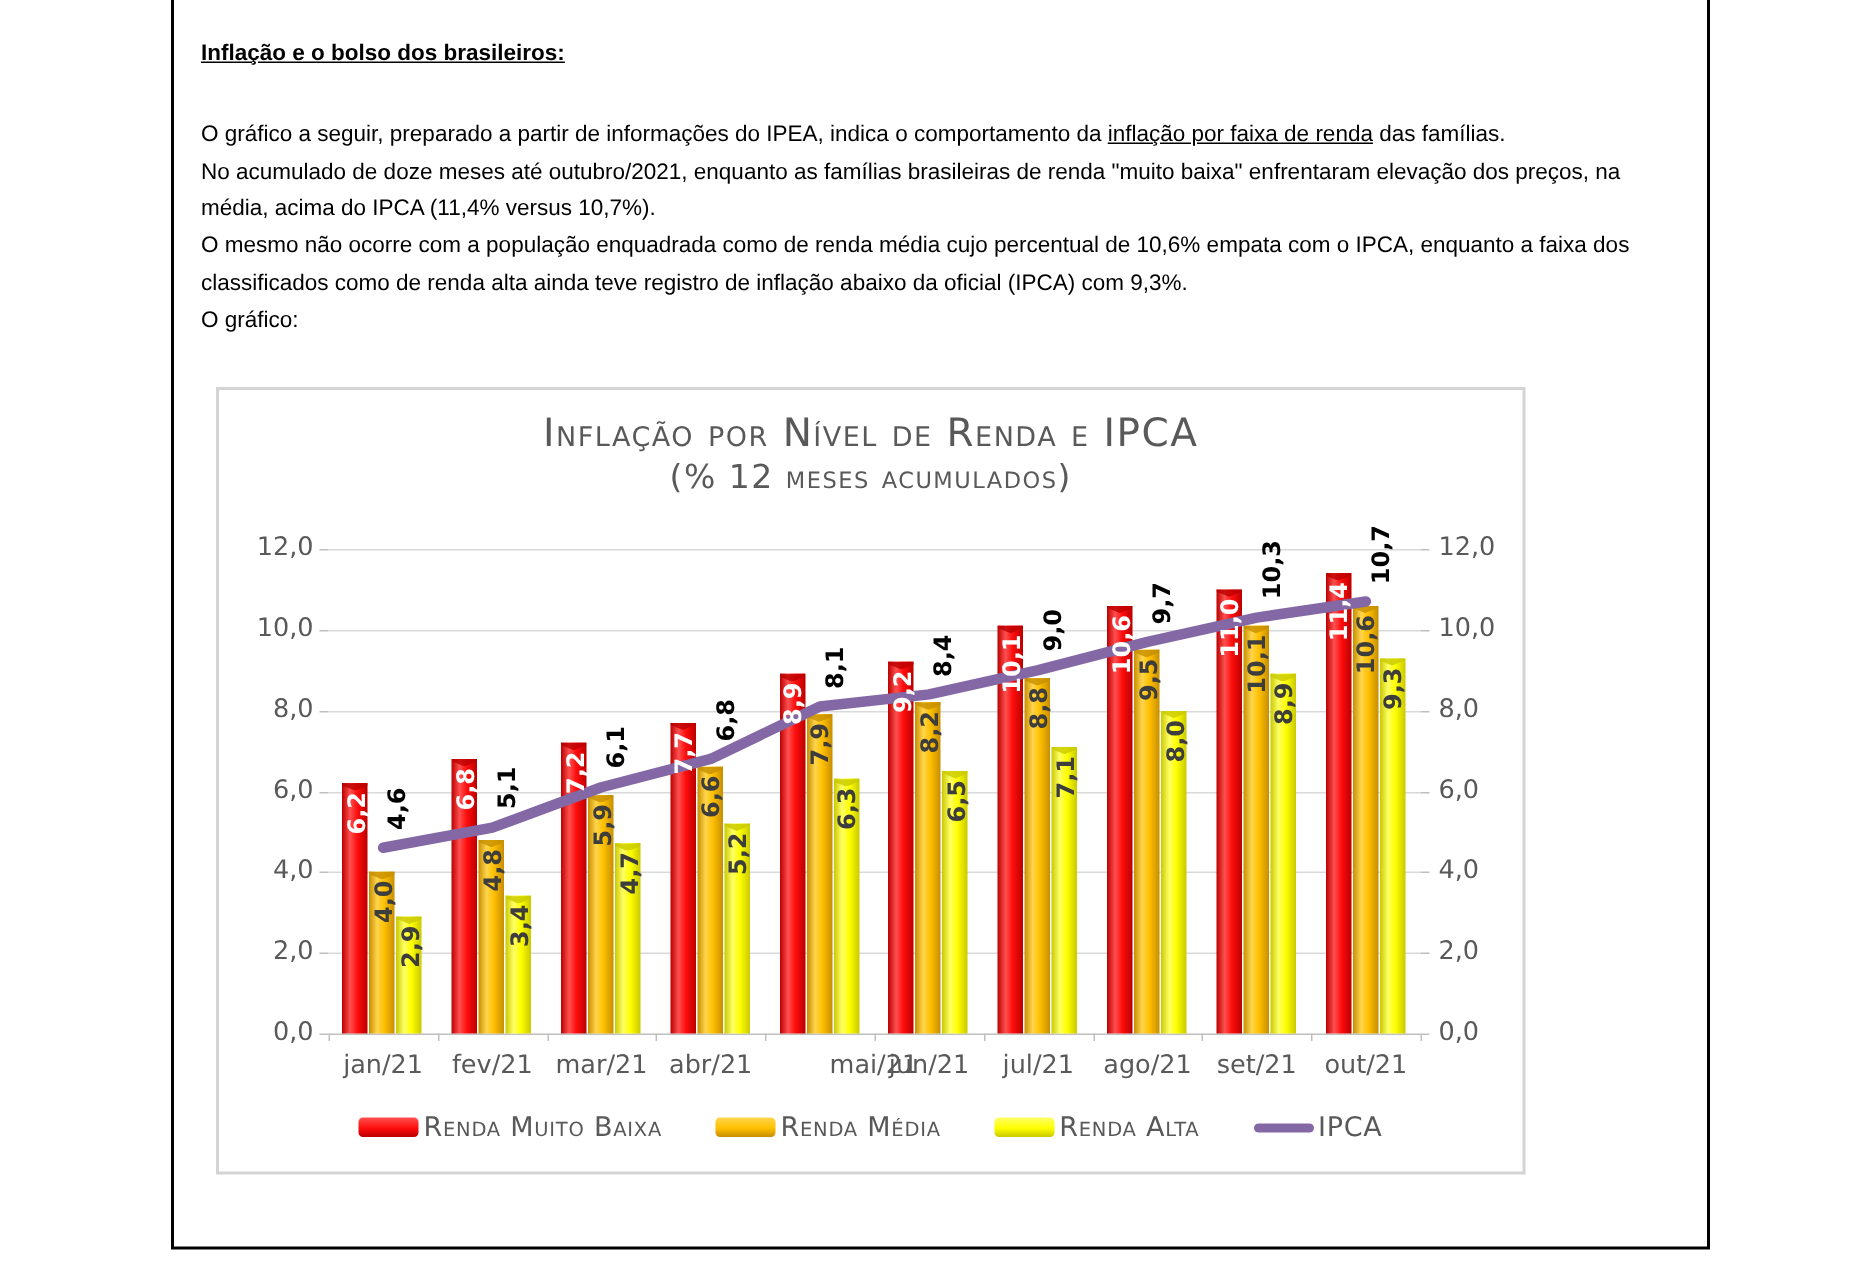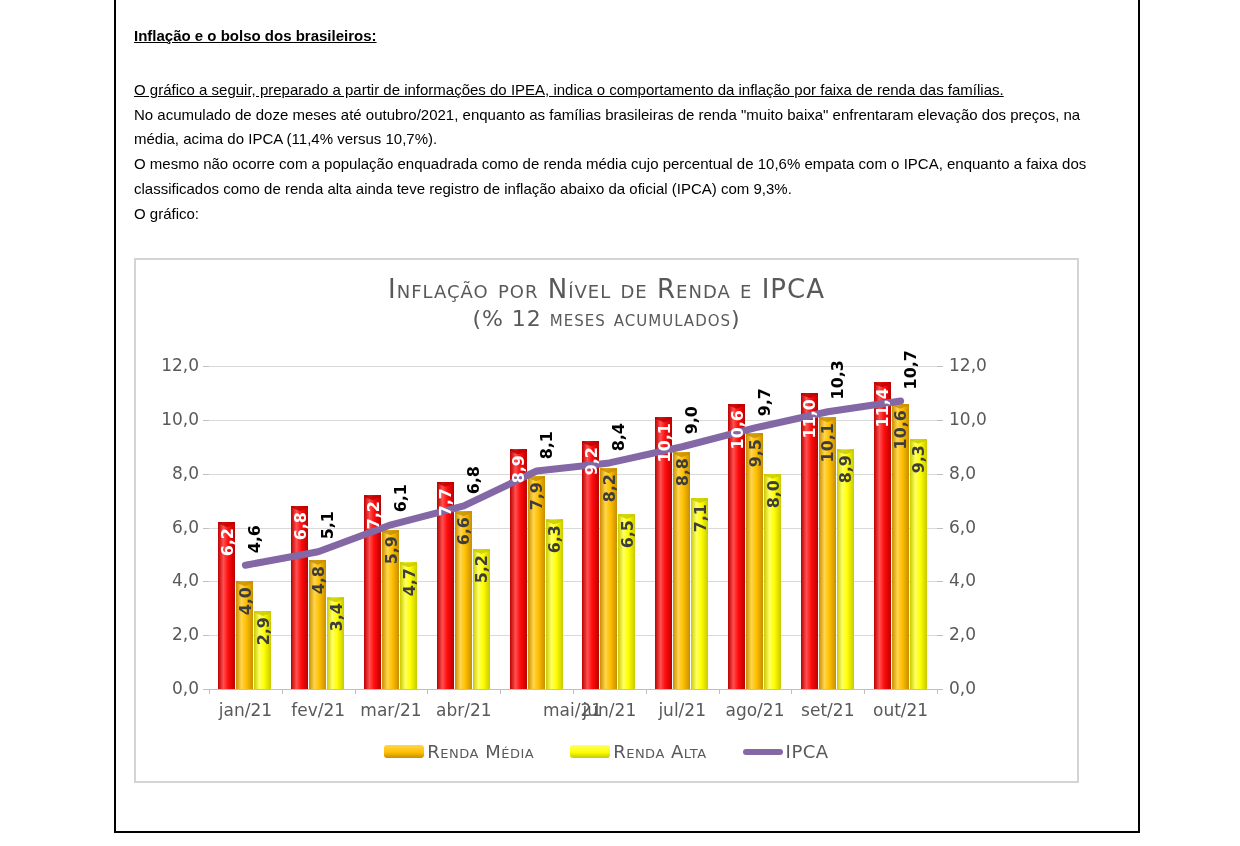--- a/index.html
+++ b/index.html
@@ -3,26 +3,26 @@
 <meta charset="utf-8">
 <style>
   html,body{margin:0;padding:0;background:#fff;}
   .page{position:relative;width:1240px;height:846px;background:#fff;overflow:hidden;
         font-family:"Liberation Sans",sans-serif;color:#000;}
   .doc-border{position:absolute;left:114px;top:-6px;width:1026px;height:839px;
         border:2px solid #000;box-sizing:border-box;background:#fff;}
   .content{position:absolute;left:134px;top:27px;width:985px;}
   .heading{font-size:15px;font-weight:bold;text-decoration:underline;margin:0 0 34px 0;}
   .para{font-size:15px;line-height:24.7px;margin:0;}
-  .para.nowrap{white-space:nowrap;text-decoration:underline;}
+  .para.nowrap{white-space:nowrap;}
   .uline{text-decoration:underline;}
   .para-last{}
 
   
-  .chart-outer{position:absolute;left:134px;top:258px;width:945px;height:525px;
+  .chart-outer{position:absolute;left:144px;top:258px;width:873px;height:525px;
         border:2px solid #d4d4d4;box-sizing:border-box;background:#fff;
         font-family:"DejaVu Sans",sans-serif;}
   .chart-title{margin-top:14px;text-align:center;font-variant:small-caps;
         font-size:26px;color:#595959;letter-spacing:1px;}
   .chart-subtitle{text-align:center;font-variant:small-caps;font-size:22px;
         color:#595959;letter-spacing:1px;margin-top:2px;}
   .plot{position:absolute;left:73px;top:106px;width:728px;height:323px;
         border-bottom:1px solid #bfbfbf;}
   .gridline{position:absolute;left:0;width:728px;height:1px;background:#d9d9d9;}
   .ydash{position:absolute;width:6px;height:1px;background:#bfbfbf;}
@@ -249,20 +249,24 @@
         <div class="linelabel" style="left: 255.8px; bottom: 195.033px;">6,8</div>
         <div class="linelabel" style="left: 328.6px; bottom: 230.025px;">8,1</div>
         <div class="linelabel" style="left: 401.4px; bottom: 238.1px;">8,4</div>
         <div class="linelabel" style="left: 474.2px; bottom: 254.25px;">9,0</div>
         <div class="linelabel" style="left: 547px; bottom: 273.092px;">9,7</div>
         <div class="linelabel" style="left: 619.8px; bottom: 289.242px;">10,3</div>
         <div class="linelabel" style="left: 692.6px; bottom: 300.008px;">10,7</div>
       </div>
     <div class="legend" id="legend">
         <div class="legend-item">
+          <span class="legend-swatch" style="background: linear-gradient(rgb(255, 80, 80), rgb(255, 13, 13) 55%, rgb(187, 0, 0));"></span>
+          <span class="legend-label">Renda Muito Baixa</span>
+        </div>
+        <div class="legend-item">
           <span class="legend-swatch" style="background: linear-gradient(rgb(255, 213, 77), rgb(255, 192, 0) 55%, rgb(199, 142, 0));"></span>
           <span class="legend-label">Renda Média</span>
         </div>
         <div class="legend-item">
           <span class="legend-swatch" style="background: linear-gradient(rgb(255, 255, 102), rgb(255, 255, 0) 55%, rgb(201, 201, 0));"></span>
           <span class="legend-label">Renda Alta</span>
         </div>
         <div class="legend-item">
           <span class="legend-line" style="background: rgb(131, 104, 165);"></span>
           <span class="legend-label">IPCA</span>

